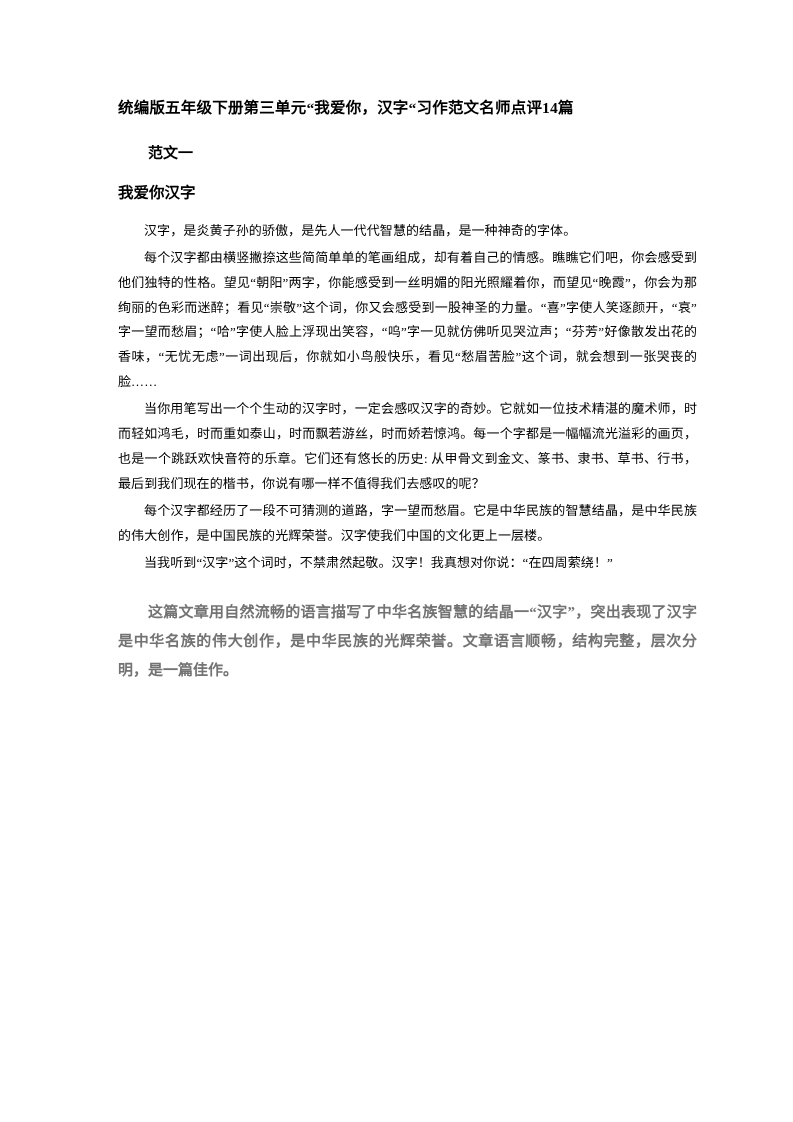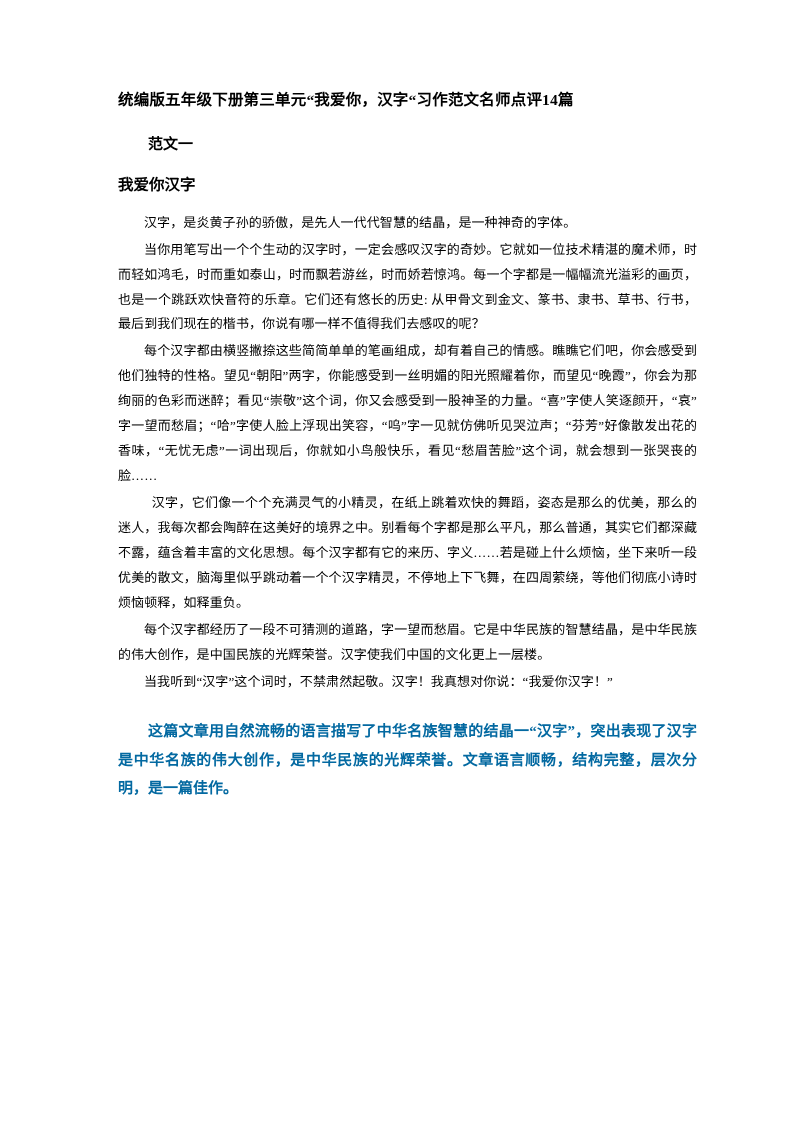--- a/index.html
+++ b/index.html
@@ -11,41 +11,40 @@
     width: 793px;
     height: 1122px;
     font-family: "Liberation Serif", "DejaVu Serif", serif;
     color: #000000;
     position: relative;
     overflow: hidden;
   }
   .page {
     position: absolute;
     left: 0;
-    top: 0;
+    top: 8px;
     width: 793px;
     height: 818px;
     box-sizing: border-box;
     padding: 88px 96px 90px 118px;
   }
   .doc-title {
     font-size: 15.5px;
     font-weight: bold;
     letter-spacing: 0.2px;
     line-height: 1.6;
     margin: 0 0 20px 0;
     text-align: left;
   }
   .sample-label {
     font-size: 15px;
     font-weight: bold;
     margin: 0 0 14px 0;
     text-indent: 2em;
     line-height: 1.7;
-    font-family: Liberation Mono, monospace;
   }
   .essay-title {
     font-size: 15.5px;
     font-weight: bold;
     margin: 0 0 12px 0;
     line-height: 1.7;
     padding-right: 40px;
   }
   .para {
     font-size: 13px;
@@ -55,41 +54,40 @@
     text-align: justify;
     text-justify: inter-ideograph;
     letter-spacing: 0.1px;
   }
   .para.extra-indent {
     text-indent: 2.6em;
   }
   .comment {
     font-size: 15px;
     font-weight: bold;
-    color: #0369a1;
+    color: #737373;
     line-height: 1.92;
     margin: 22px 0 0 0;
     text-indent: 2em;
     text-align: justify;
     text-justify: inter-ideograph;
   }
 </style>
 </head>
 <body>
 
 <div class="page">
 
   <h1 class="doc-title">统编版五年级下册第三单元“我爱你，汉字“习作范文名师点评14篇</h1>
 
   <div class="sample-label">范文一</div>
 
   <div class="essay-title">我爱你汉字</div>
 
   <p class="para">汉字，是炎黄子孙的骄傲，是先人一代代智慧的结晶，是一种神奇的字体。</p>
+  <p class="para">每个汉字都由横竖撇捺这些简简单单的笔画组成，却有着自己的情感。瞧瞧它们吧，你会感受到他们独特的性格。望见“朝阳”两字，你能感受到一丝明媚的阳光照耀着你，而望见“晚霞”，你会为那绚丽的色彩而迷醉；看见“崇敬”这个词，你又会感受到一股神圣的力量。“喜”字使人笑逐颜开，“哀”字一望而愁眉；“哈”字使人脸上浮现出笑容，“呜”字一见就仿佛听见哭泣声；“芬芳”好像散发出花的香味，“无忧无虑”一词出现后，你就如小鸟般快乐，看见“愁眉苦脸”这个词，就会想到一张哭丧的脸……</p>
   <p class="para">当你用笔写出一个个生动的汉字时，一定会感叹汉字的奇妙。它就如一位技术精湛的魔术师，时而轻如鸿毛，时而重如泰山，时而飘若游丝，时而娇若惊鸿。每一个字都是一幅幅流光溢彩的画页，也是一个跳跃欢快音符的乐章。它们还有悠长的历史: 从甲骨文到金文、篆书、隶书、草书、行书，最后到我们现在的楷书，你说有哪一样不值得我们去感叹的呢？</p>
-  <p class="para">每个汉字都由横竖撇捺这些简简单单的笔画组成，却有着自己的情感。瞧瞧它们吧，你会感受到他们独特的性格。望见“朝阳”两字，你能感受到一丝明媚的阳光照耀着你，而望见“晚霞”，你会为那绚丽的色彩而迷醉；看见“崇敬”这个词，你又会感受到一股神圣的力量。“喜”字使人笑逐颜开，“哀”字一望而愁眉；“哈”字使人脸上浮现出笑容，“呜”字一见就仿佛听见哭泣声；“芬芳”好像散发出花的香味，“无忧无虑”一词出现后，你就如小鸟般快乐，看见“愁眉苦脸”这个词，就会想到一张哭丧的脸……</p>
-  <p class="para extra-indent">汉字，它们像一个个充满灵气的小精灵，在纸上跳着欢快的舞蹈，姿态是那么的优美，那么的迷人，我每次都会陶醉在这美好的境界之中。别看每个字都是那么平凡，那么普通，其实它们都深藏不露，蕴含着丰富的文化思想。每个汉字都有它的来历、字义……若是碰上什么烦恼，坐下来听一段优美的散文，脑海里似乎跳动着一个个汉字精灵，不停地上下飞舞，在四周萦绕，等他们彻底小诗时烦恼顿释，如释重负。</p>
   <p class="para">每个汉字都经历了一段不可猜测的道路，字一望而愁眉。它是中华民族的智慧结晶，是中华民族的伟大创作，是中国民族的光辉荣誉。汉字使我们中国的文化更上一层楼。</p>
-  <p class="para">当我听到“汉字”这个词时，不禁肃然起敬。汉字！我真想对你说：“我爱你汉字！”</p>
+  <p class="para">当我听到“汉字”这个词时，不禁肃然起敬。汉字！我真想对你说：“在四周萦绕！”</p>
 
   <p class="comment">这篇文章用自然流畅的语言描写了中华名族智慧的结晶一“汉字”，突出表现了汉字是中华名族的伟大创作，是中华民族的光辉荣誉。文章语言顺畅，结构完整，层次分明，是一篇佳作。</p>
 
 </div>
 
 </body></html>

